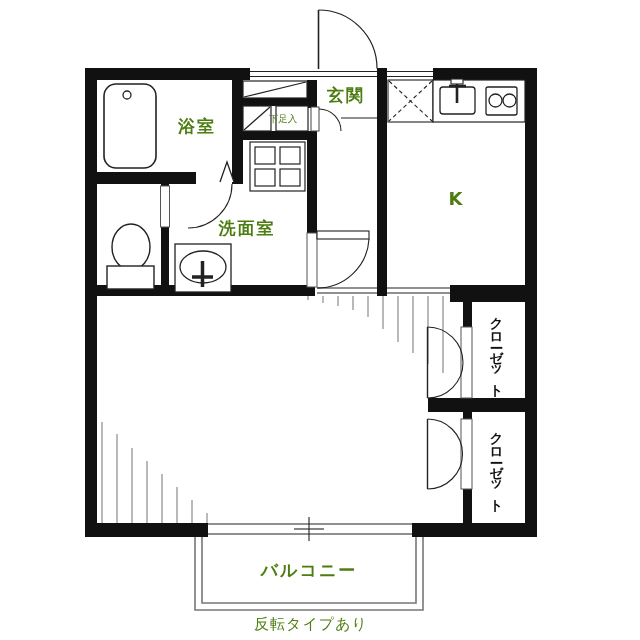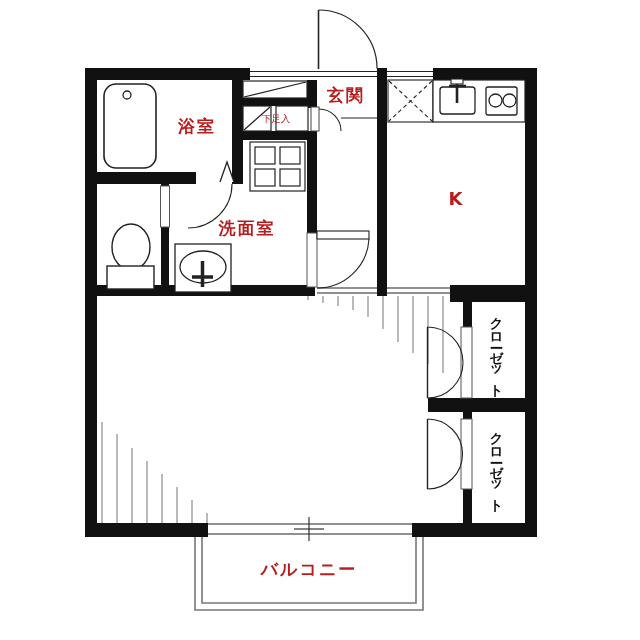--- a/index.html
+++ b/index.html
@@ -3,21 +3,21 @@
 <meta charset="utf-8">
 <style>
   html,body{margin:0;padding:0;background:#fff;}
   .stage{
     position:relative;width:640px;height:640px;background:#fff;overflow:hidden;
     font-family:"DejaVu Sans","Liberation Sans",sans-serif;color:#111;
   }
   .stage svg{position:absolute;left:0;top:0;}
   .lbl{
     position:absolute;transform:translate(-50%,-50%);
-    white-space:nowrap;color:#b91c1c;line-height:1.15;text-align:center;
+    white-space:nowrap;color:#4d7c0f;line-height:1.15;text-align:center;
     letter-spacing:1px;
   }
   .lbl.room{font-size:17px;font-weight:600;letter-spacing:2px;}
   .lbl.small{font-size:9.5px;font-weight:500;letter-spacing:0;}
   .lbl.k{font-size:18px;font-weight:600;}
   .lbl.note{font-size:15px;font-weight:500;letter-spacing:1px;}
   .vlabel{
     position:absolute;transform:translate(-50%,-50%);
     writing-mode:vertical-rl;text-orientation:mixed;
     font-size:13.5px;font-weight:600;letter-spacing:1px;color:#111;white-space:nowrap;
@@ -191,23 +191,24 @@
   </g>
 
   <g fill="none" stroke="#777" stroke-width="1.6">
     <path d="M 195,537 L 195,610 L 423,610 L 423,537"></path>
     <path d="M 202,537 L 202,603 L 416,603 L 416,537"></path>
   </g>
 </svg>
 
   <div class="lbl room" style="left:197px;top:127px;text-align:center;">浴室</div>
   <div class="lbl room" style="left:346px;top:96px;">玄関</div>
-  <div class="lbl small" style="left:276px;top:119px;">下足入</div>
+  <div class="lbl small" style="left:283px;top:119px;">下足入</div>
   <div class="lbl room" style="left:247px;top:229px;">洗面室</div>
   <div class="lbl k" style="left:456px;top:199px;">K</div>
 
 
   <div class="vlabel" style="left:497px;top:349px;">クローゼット</div>
   <div class="vlabel" style="left:497px;top:464px;">クローゼット</div>
 
-  <div class="lbl room" style="left:309px;top:571px;font-family:Liberation Mono, monospace;">バルコニー</div>
+  <div class="lbl room" style="left:309px;top:571px;">バルコニー</div>
+  <div class="lbl note" style="left:311px;top:625px;">反転タイプあり</div>
 
 </div>
 
 </body></html>

